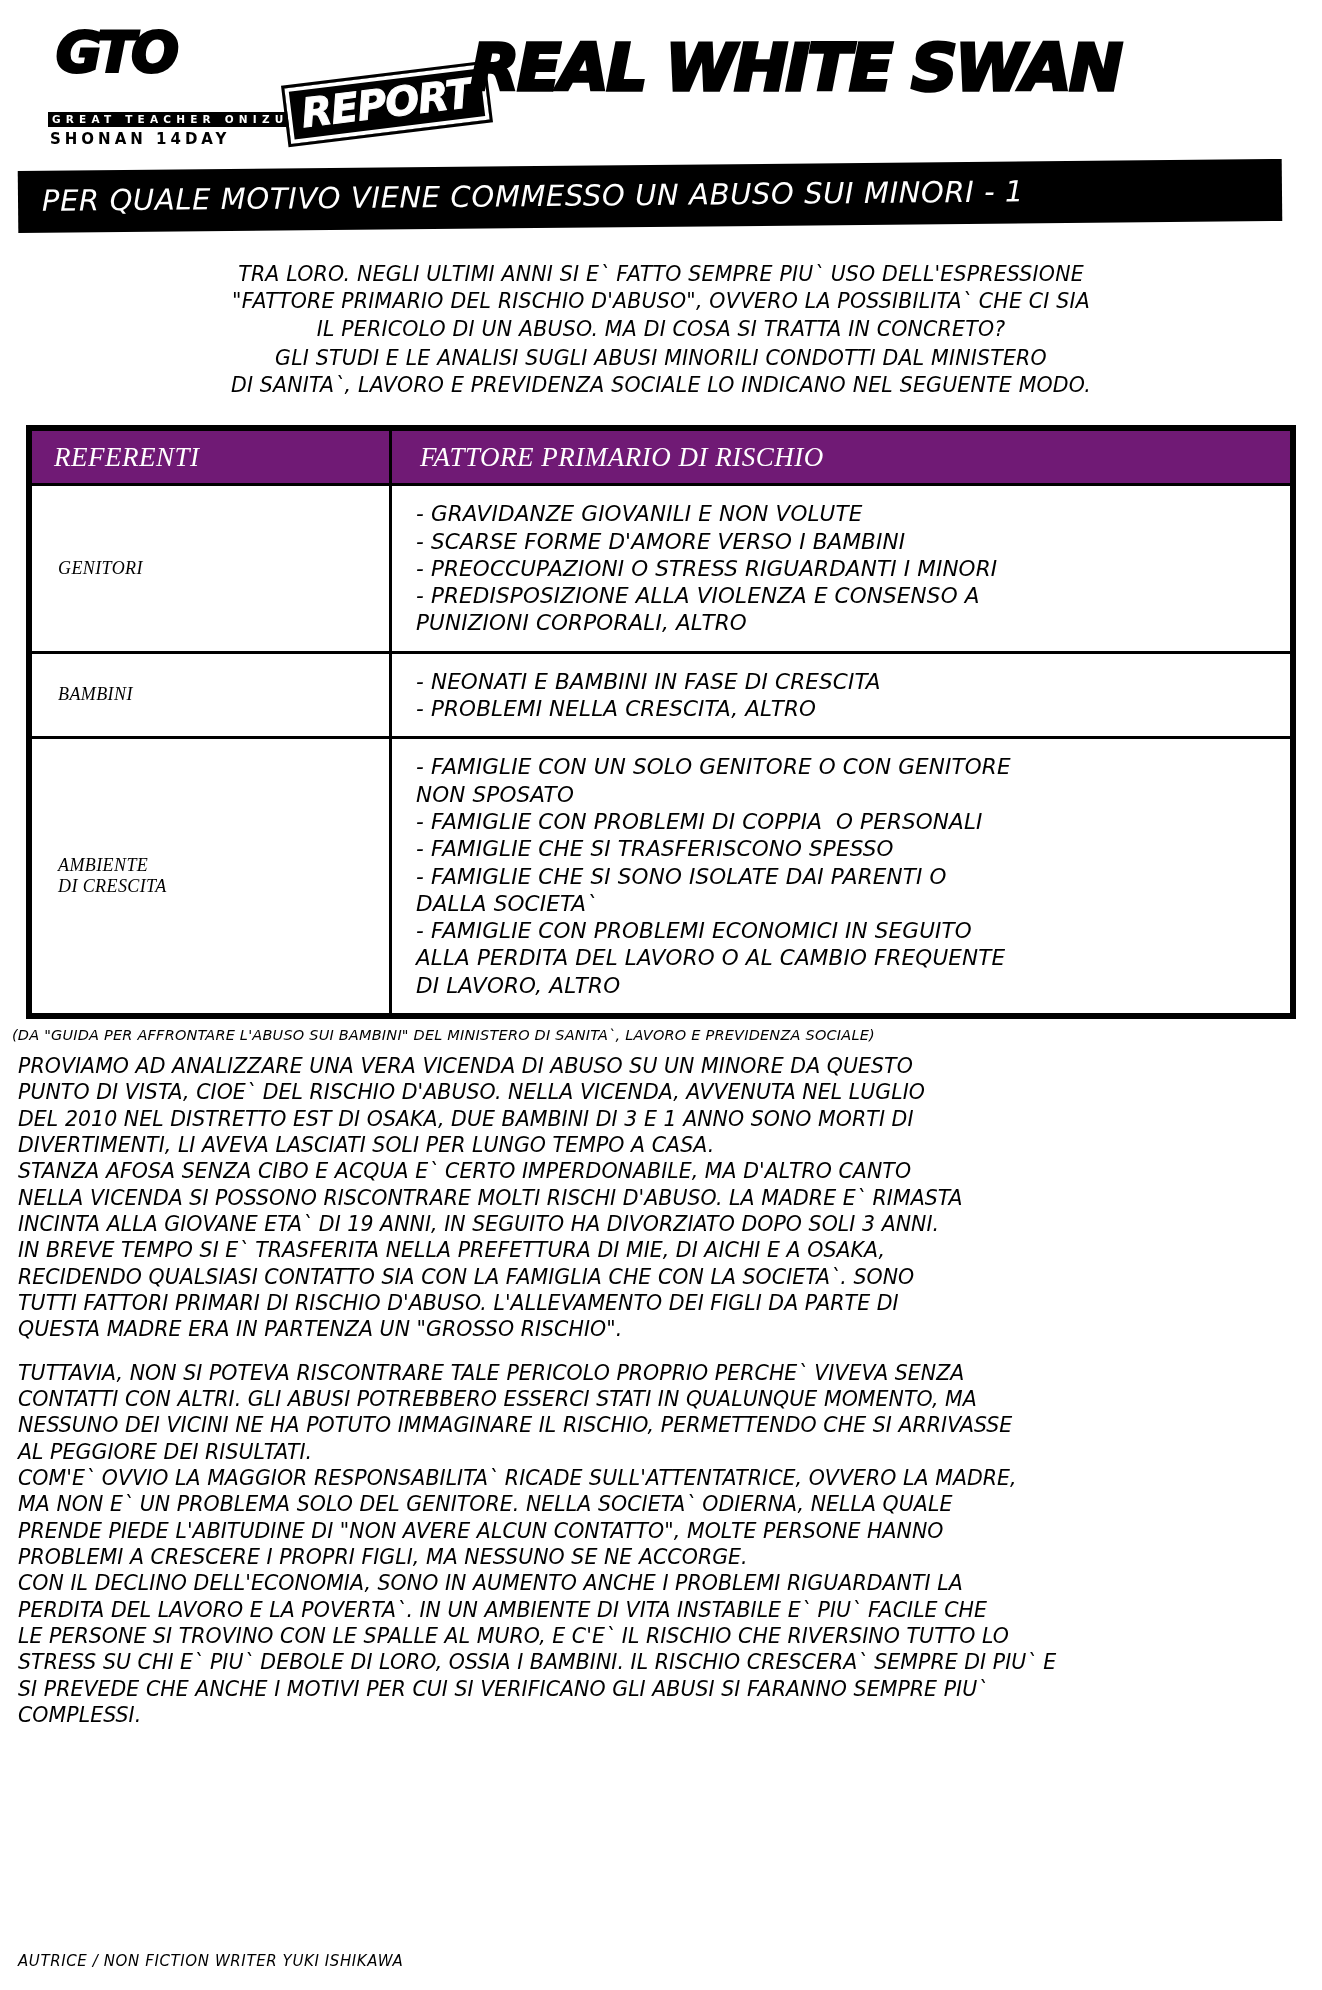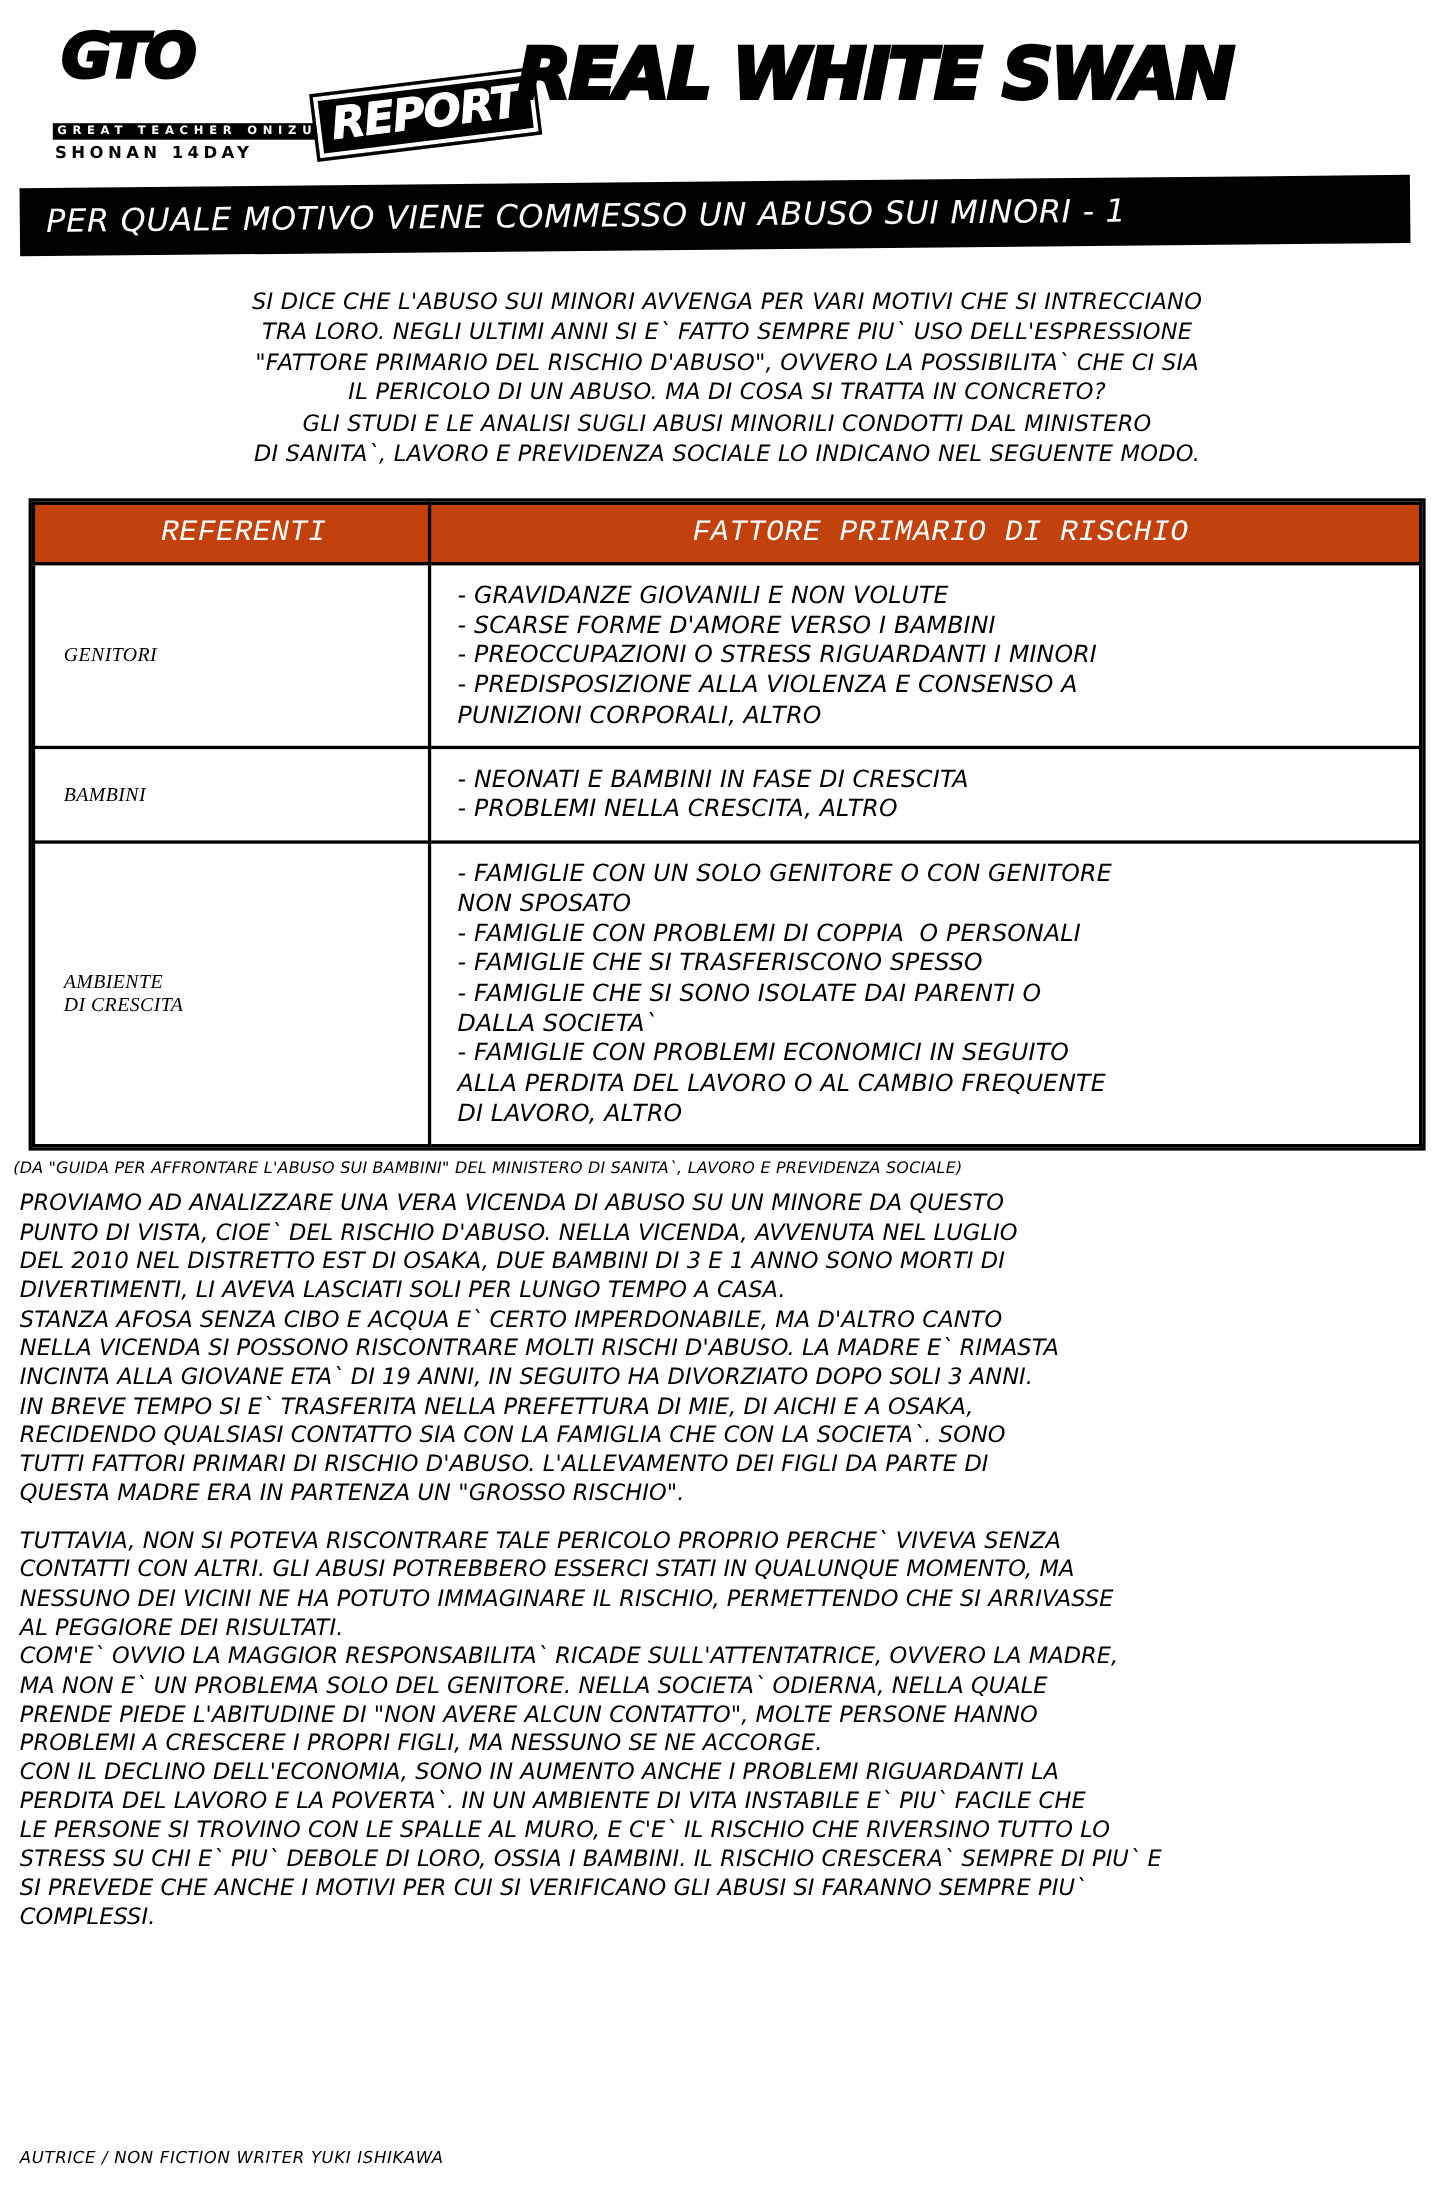--- a/index.html
+++ b/index.html
@@ -152,25 +152,25 @@
     width: 100%;
     border-collapse: collapse;
     table-layout: fixed;
   }
   table.risk th, table.risk td {
     border: 3px solid #000;
     vertical-align: middle;
     padding: 0;
   }
   table.risk thead th {
-    background: #c2410c;
+    background: #701a75;
     color: #fff;
     height: 52px;
-    text-align: center;
-    font-family: Liberation Mono, monospace;
+    text-align: left;
+    font-family: Liberation Serif, serif;
     font-style: italic;
     font-weight: normal;
     font-size: 27px;
     letter-spacing: 0.5px;
   }
   .th-pad-l { padding-left: 22px !important; }
   .th-pad-r { padding-left: 28px !important; }
   .col-ref { width: 335px; }
   td.refcell {
     font-family: Liberation Serif, serif;
@@ -238,21 +238,20 @@
       </div>
     </div>
     <div class="headline">REAL WHITE SWAN</div>
   </div>
 
   <div class="banner">
     <div class="banner-text">PER QUALE MOTIVO VIENE COMMESSO UN ABUSO SUI MINORI - 1</div>
   </div>
 
   <div class="intro">
-    <p>SI DICE CHE L'ABUSO SUI MINORI AVVENGA PER VARI MOTIVI CHE SI INTRECCIANO</p>
     <p>TRA LORO. NEGLI ULTIMI ANNI SI E` FATTO SEMPRE PIU` USO DELL'ESPRESSIONE</p>
     <p>"FATTORE PRIMARIO DEL RISCHIO D'ABUSO", OVVERO LA POSSIBILITA` CHE CI SIA</p>
     <p>IL PERICOLO DI UN ABUSO. MA DI COSA SI TRATTA IN CONCRETO?</p>
     <p class="blk2">GLI STUDI E LE ANALISI SUGLI ABUSI MINORILI CONDOTTI DAL MINISTERO</p>
     <p>DI SANITA`, LAVORO E PREVIDENZA SOCIALE LO INDICANO NEL SEGUENTE MODO.</p>
   </div>
 
   <div class="tbl-wrap">
     <table class="risk">
       <thead>

